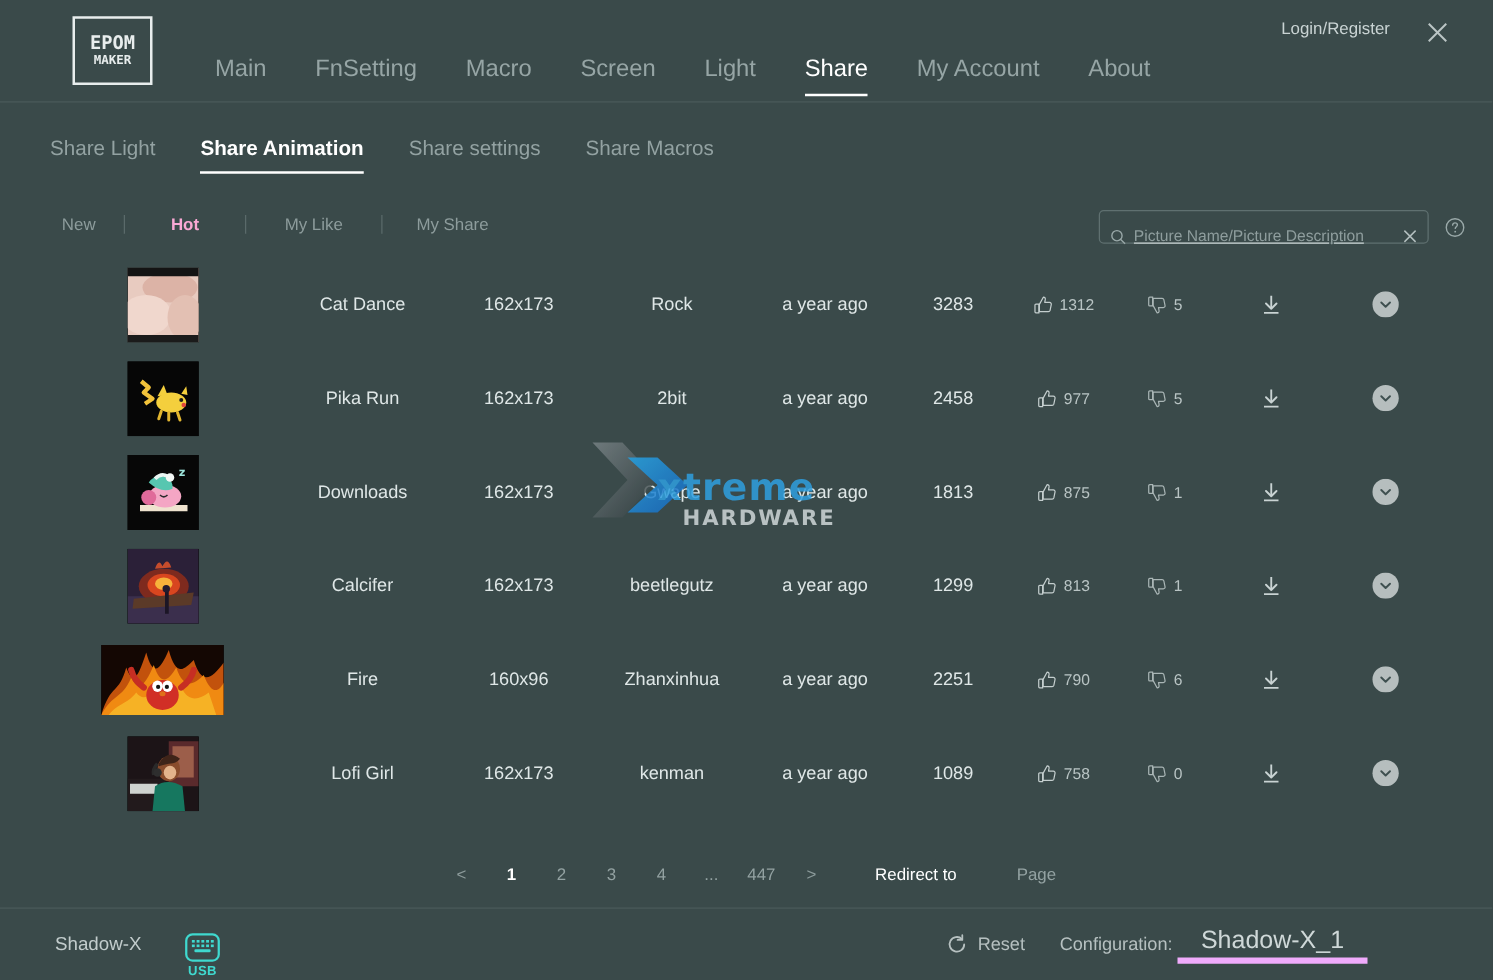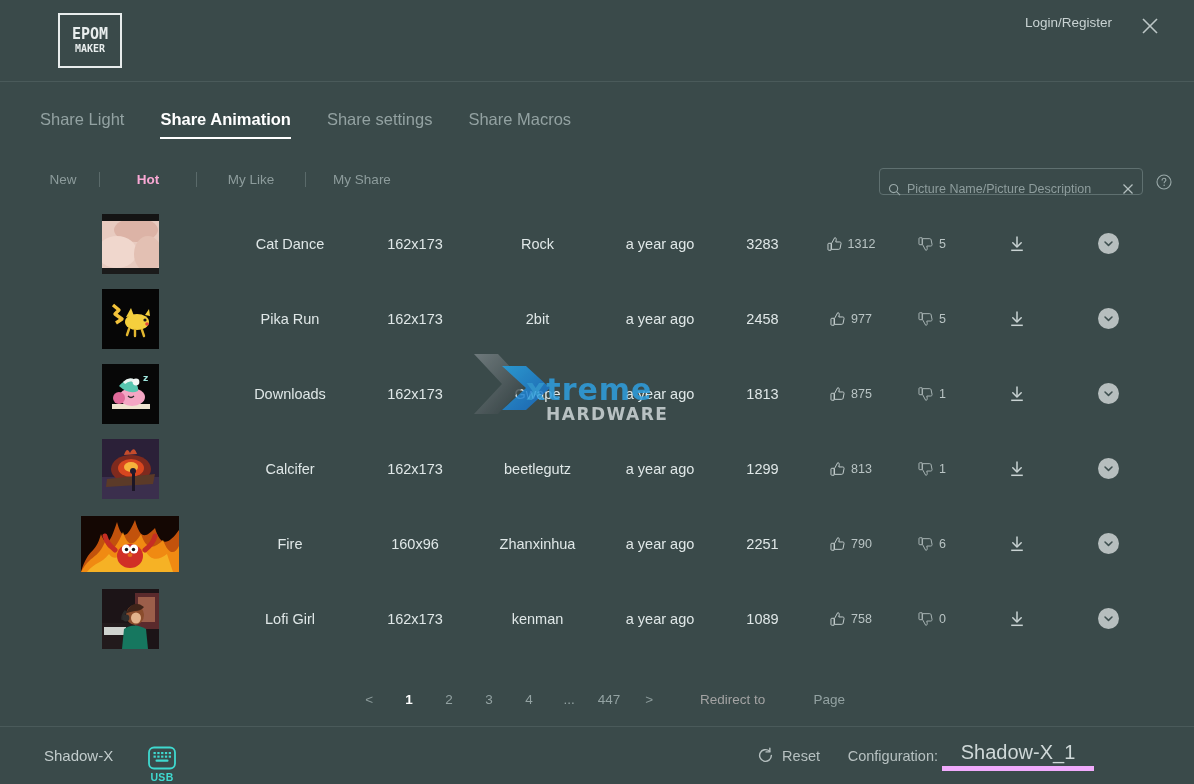--- a/index.html
+++ b/index.html
@@ -130,20 +130,21 @@
     right: 22px; top: 168px;
     display: flex; align-items: center;
   }
   .searchbox {
     width: 264px; height: 27px;
     border: 1px solid #5f7070;
     border-radius: 4px;
     display: flex; align-items: center;
     padding: 15px 6px 0 8px;
     background: transparent;
+    text-decoration: underline;
   }
   .searchbox input {
     flex: 1;
     background: transparent;
     border: none; outline: none;
     color: #cfd8d8;
     font-size: 12.5px;
     font-family: "Liberation Sans", sans-serif;
     padding-left: 6px;
   }
@@ -234,21 +235,21 @@
     gap: 0;
   }
   .pg {
     min-width: 40px;
     text-align: center;
     cursor: pointer;
     white-space: nowrap;
   }
   .pg.active { color: #ffffff; font-weight: bold; }
   .pg.ar { color: #8b9a9a; }
-  .redirect-label { margin-left: 31px; color: #a3a3a3; white-space:nowrap; }
+  .redirect-label { margin-left: 31px; color: #ffffff; white-space:nowrap; }
   .pageinput {
     width: 48px;
     background: transparent;
     border: none; outline: none;
     color: #cfd8d8;
     font-size: 13.5px;
     text-align: center;
     font-family: "Liberation Sans", sans-serif;
   }
   .page-label { color: #93a2a2; white-space:nowrap; }
@@ -322,20 +323,30 @@
 
 <div id="app">
 
   <div class="topbar">
 
     <div class="logo">
       <span class="l1">EPOM</span>
       <span class="l2">MAKER</span>
     </div>
 
+    <div class="mainnav">
+      <div class="navitem">Main</div>
+      <div class="navitem">FnSetting</div>
+      <div class="navitem">Macro</div>
+      <div class="navitem">Screen</div>
+      <div class="navitem">Light</div>
+      <div class="navitem active">Share</div>
+      <div class="navitem">My Account</div>
+      <div class="navitem">About</div>
+    </div>
 
     <div class="login">Login/Register</div>
 
     <div class="closebtn">
       <svg width="20" height="20" viewBox="0 0 20 20">
         <line x1="3" y1="3" x2="17" y2="17" stroke="#bcc6c6" stroke-width="1.6"></line>
         <line x1="17" y1="3" x2="3" y2="17" stroke="#bcc6c6" stroke-width="1.6"></line>
       </svg>
     </div>
   </div>

